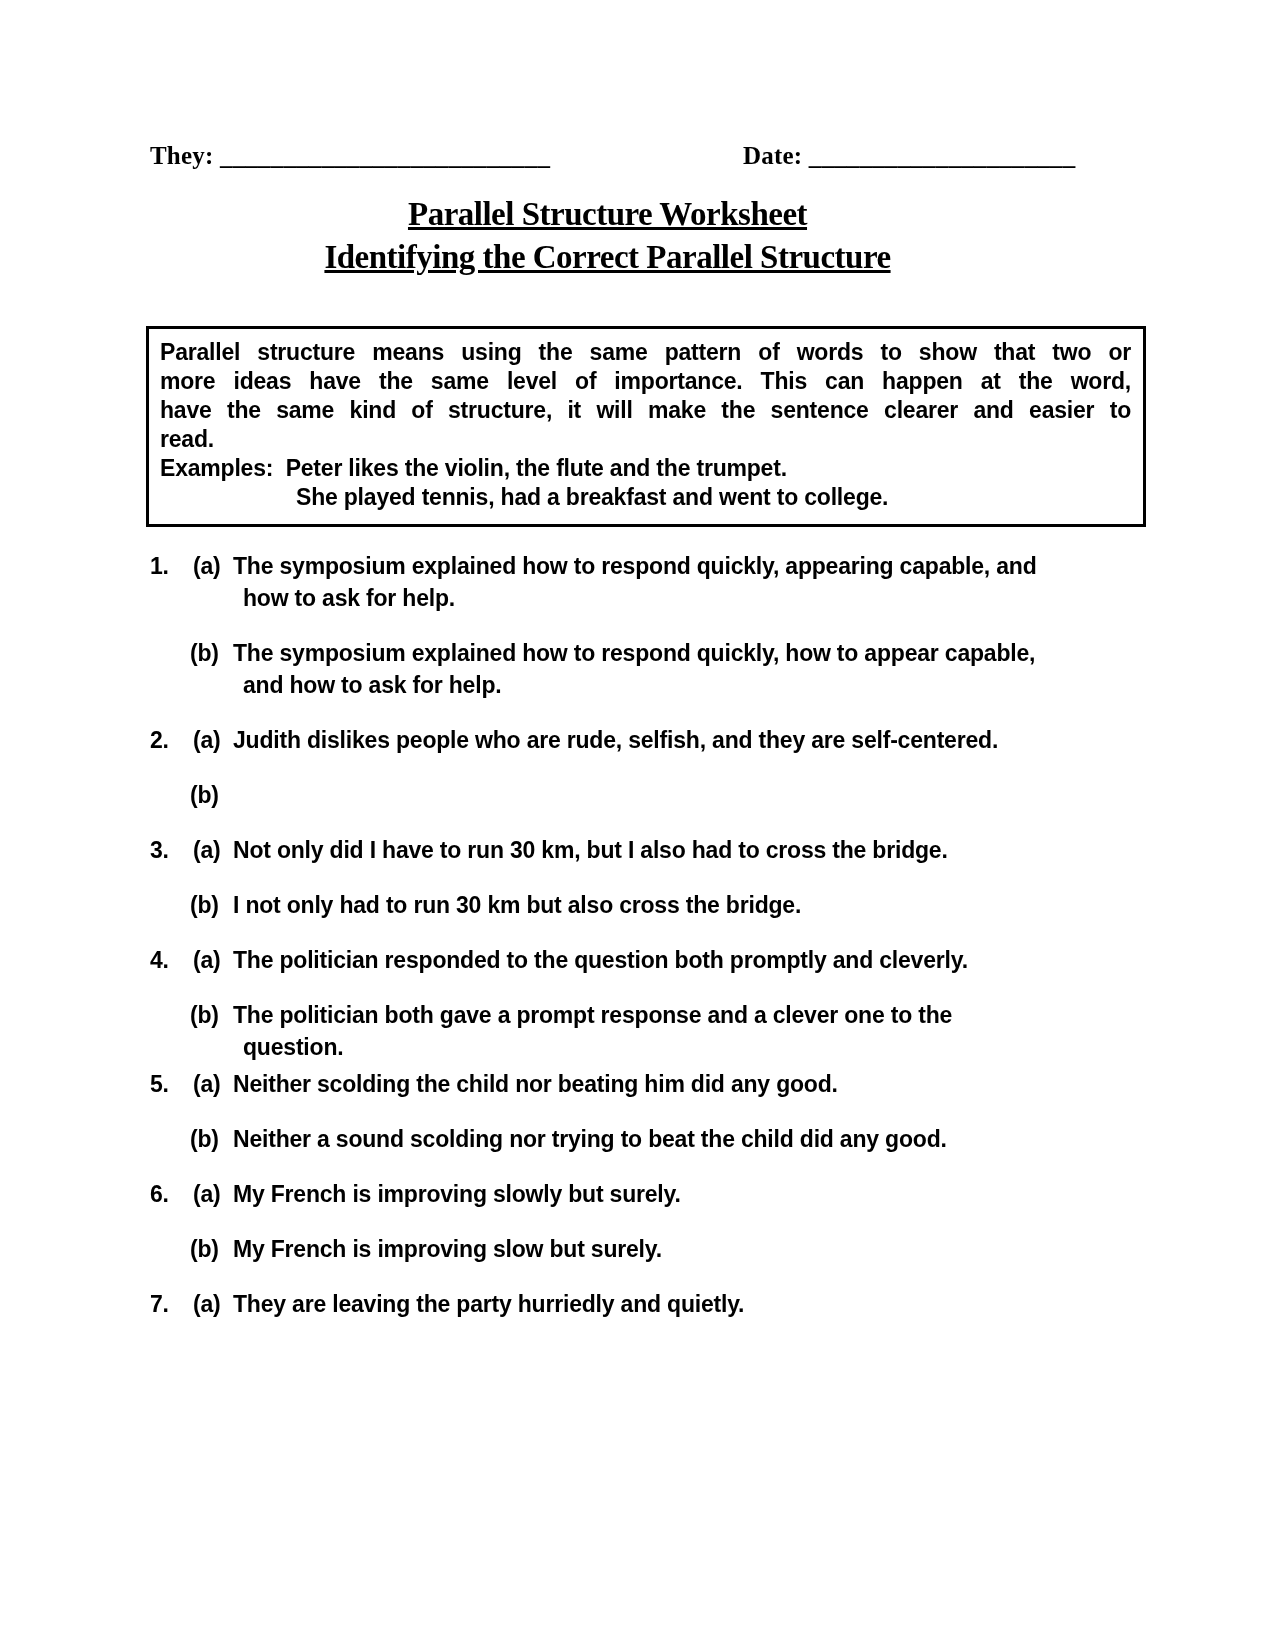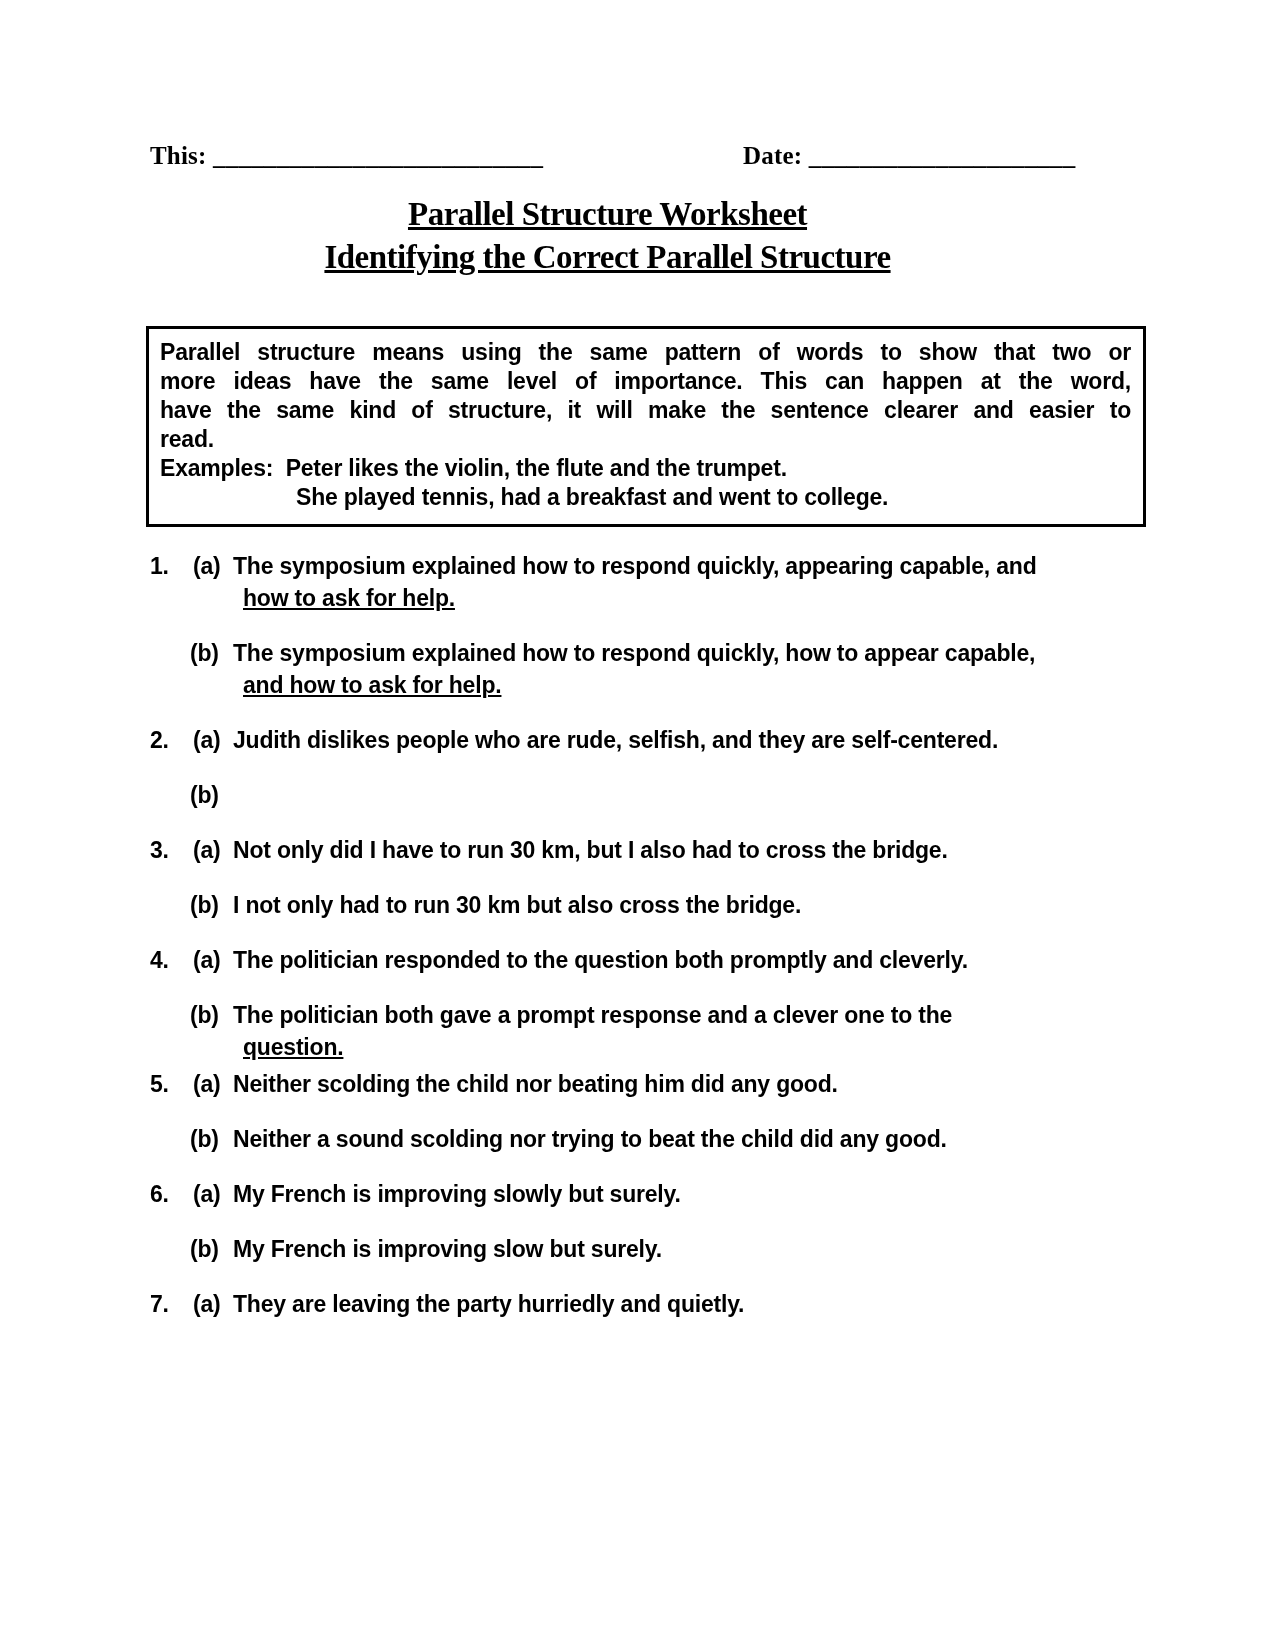--- a/index.html
+++ b/index.html
@@ -53,30 +53,30 @@
   .opt{
     display:flex;font-size:23px;font-weight:bold;line-height:32px;
     margin-bottom:23px;letter-spacing:-0.2px;
   }
   .qnum{width:43px;flex:none;}
   .qlabel{width:40px;flex:none;}
   .optb{padding-left:40px;}
   .optb .qlabel{width:43px;}
   .qtext{flex:none;}
   .qline{white-space:pre;}
-  .qline + .qline{text-indent:10px;text-decoration:underline;}
+  .qline + .qline{text-indent:10px;}
   .tight{margin-bottom:5px;}
 </style>
 </head>
 <body>
 
 <div class="content">
 
   <div class="header-row">
-    <div class="name-field"><span>This: </span><span>__________________________</span></div>
+    <div class="name-field"><span>They: </span><span>__________________________</span></div>
     <div class="date-field"><span>Date: </span><span>_____________________</span></div>
   </div>
 
   <div class="title-wrap">
     <div class="page-title">Parallel Structure Worksheet</div>
     <div class="page-subtitle">Identifying the Correct Parallel Structure</div>
   </div>
 
   <div class="def-box">
     <div class="jline">Parallel structure means using the same pattern of words to show that two or</div>

